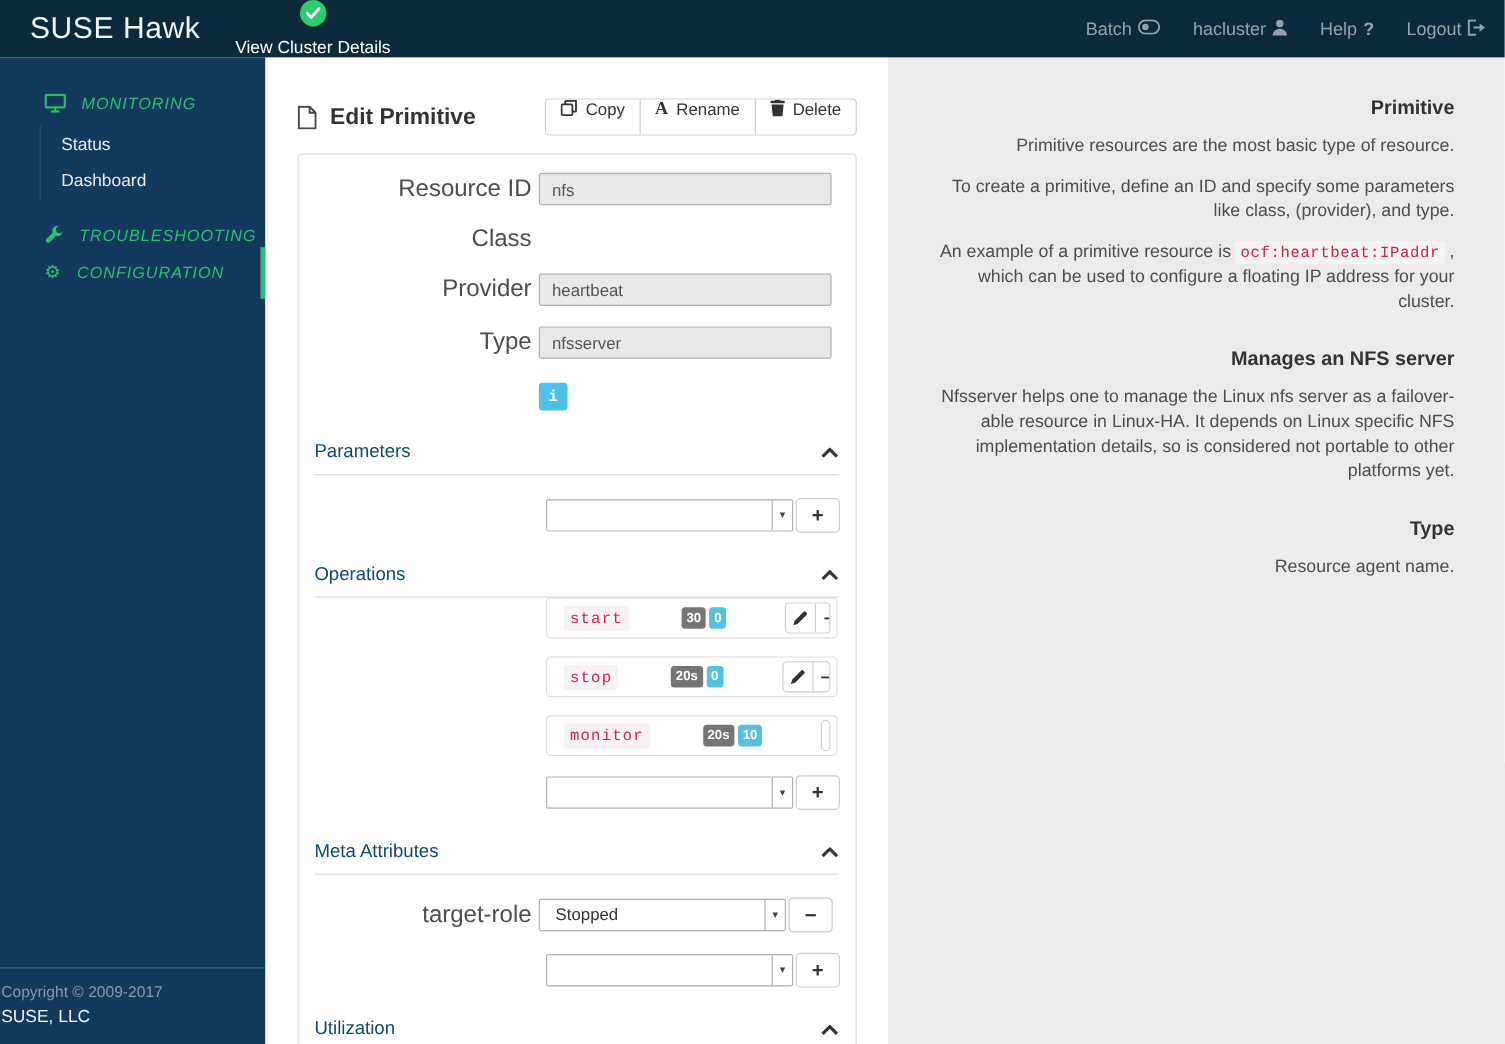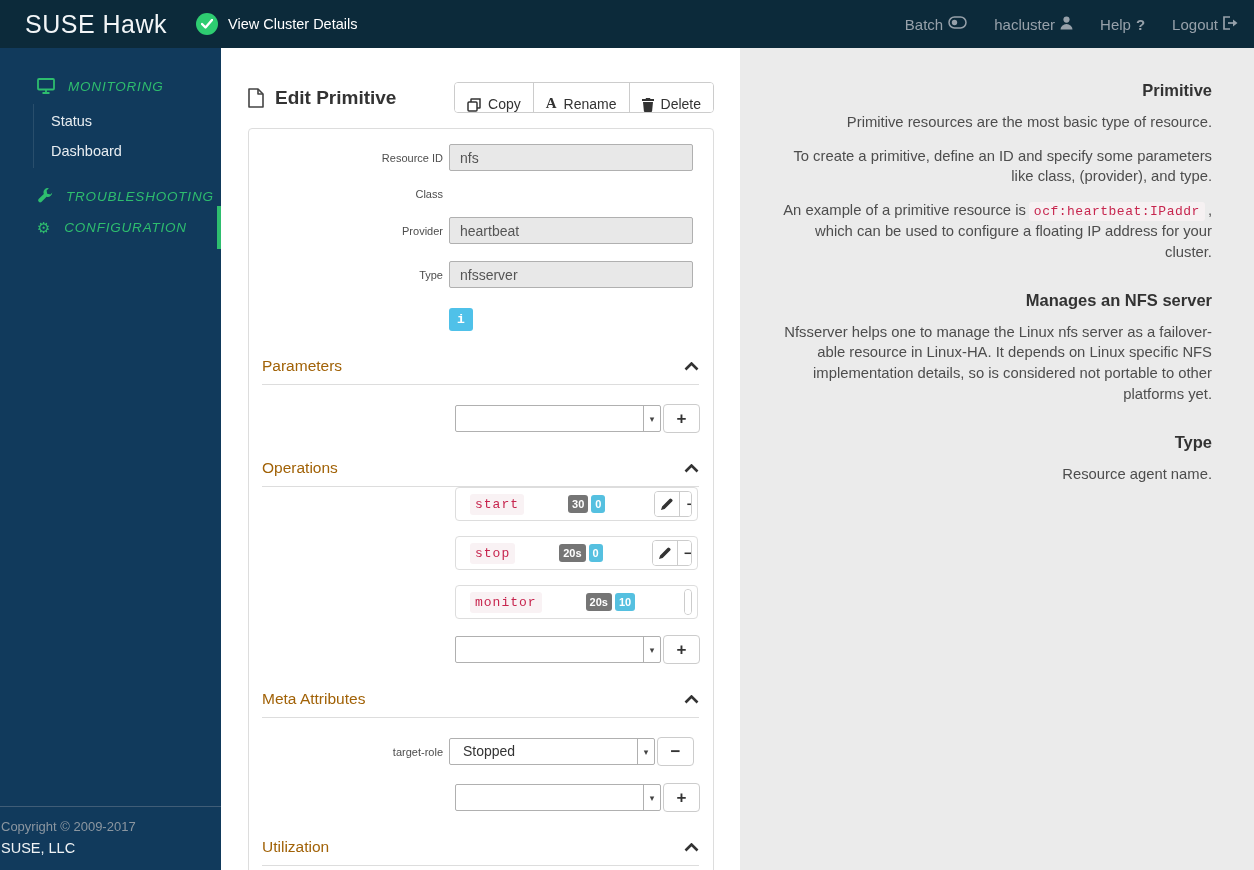--- a/index.html
+++ b/index.html
@@ -8,21 +8,21 @@
     --code_red:#c7254e; --code_bg:#f9f2f4; --apply_green:#21ba66; --panel_gray:#ebebeb;
   }
   *{box-sizing:border-box;}
   html,body{margin:0;padding:0;}
   body{width:1254px;height:870px;overflow:hidden;background:#fff;
        font-family:"Liberation Sans","DejaVu Sans",sans-serif;color:#333;}
 
   
   .topbar{height:48px;background:var(--topbar);display:flex;align-items:center;}
   .brand{width:196px;padding-left:25px;font-size:25px;color:#f2f5f7;letter-spacing:.5px;white-space:nowrap;}
-  .cluster-status{display:flex;align-items:center;gap:10px;color:#fff;font-size:14.5px;}
+  .cluster-status{display:flex;align-items:center;gap:10px;color:#fff;font-size:14.5px;flex-direction:column;}
   .check-circle{width:22px;height:22px;border-radius:50%;background:var(--check_green);
                 display:flex;align-items:center;justify-content:center;flex:none;}
   .topbar-right{margin-left:auto;display:flex;align-items:center;gap:27px;padding-right:16px;
                 color:#97a1aa;font-size:15px;}
   .tb-item{display:flex;align-items:flex-start;gap:5px;cursor:pointer;}
   .tb-item svg{display:block;}
   .q-glyph{font-weight:bold;font-size:15px;}
 
   
   .layout{display:flex;height:822px;}
@@ -41,38 +41,38 @@
   .sidebar-footer{position:absolute;left:0;right:0;bottom:0;
                   border-top:1px solid rgba(151,161,170,.35);padding:12px 1px 14px;}
   .copyright{color:#8b96a0;font-size:13px;margin-bottom:6px;}
   .company{color:#f0f3f5;font-size:14.5px;}
 
   
   .main{width:519px;flex:none;background:#fff;padding:0 26px 0 27px;}
   .page-header{margin-top:34px;display:flex;align-items:center;height:31px;}
   .page-title{display:flex;align-items:center;gap:11px;font-size:19px;font-weight:bold;color:#333;}
   .toolbar{margin-left:auto;display:flex;border:1px solid #ccc;border-radius:4px;overflow:hidden;background:#fff;}
-  .toolbar button{display:flex;align-items:flex-end;gap:7px;padding:0 12px;height:29px;background:#fff;
+  .toolbar button{display:flex;align-items:flex-start;gap:7px;padding:0 12px;height:29px;background:#fff;
                   border:none;border-left:1px solid #ccc;font-size:14px;color:#333;cursor:pointer;
                   font-family:inherit;}
   .toolbar button:first-child{border-left:none;}
   .rename-glyph{font-family:"Liberation Serif","DejaVu Serif",serif;font-weight:bold;font-size:15px;}
 
   .form-panel{margin-top:15px;border:1px solid #ddd;border-radius:4px;height:780px;padding-top:15px;}
 
   .frow{display:flex;align-items:center;margin-bottom:17px;}
-  .frow .lbl{width:200px;text-align:right;padding-right:6px;font-size:11px;color:#4d4d4d;flex:none;}
+  .frow .lbl{width:200px;text-align:right;padding-right:6px;font-size:20px;color:#4d4d4d;flex:none;}
   .tinput{width:244px;height:27px;border:1px solid #b0b0b0;border-radius:2px;background:#e8e8e8;
           color:#555;font-size:14px;padding:0 10px;font-family:inherit;}
   .info-btn{width:24px;height:23px;background:var(--info_blue);color:#fff;border:none;border-radius:3px;
             font-family:"Liberation Mono","DejaVu Sans Mono",monospace;font-size:13px;font-weight:bold;
             cursor:pointer;margin-top:3px;}
 
   .section-h{margin:26px 14px 0 13px;padding-bottom:9px;border-bottom:1px solid #ddd;
-             display:flex;align-items:center;justify-content:space-between;font-size:15.5px;color:#a16207;}
+             display:flex;align-items:center;justify-content:space-between;font-size:15.5px;color:#0c4a6e;}
   .section-h .chev{cursor:pointer;display:flex;}
 
   .ctl-row{display:flex;align-items:center;margin:19px 0 17px 206px;}
   .sel{width:206px;height:27px;border:1px solid #b0b0b0;border-radius:2px;background:#fff;
        display:flex;cursor:pointer;}
   .sel .val{flex:1;padding:4px 0 0 13px;font-size:14px;color:#333;overflow:hidden;white-space:nowrap;}
   .sel .caret{width:17px;border-left:1px solid #b0b0b0;display:flex;align-items:center;
               justify-content:center;color:#444;font-size:9px;flex:none;}
   .sq-btn{width:37px;height:29px;border:1px solid #ccc;border-radius:4px;background:#fff;font-size:17px;
           font-weight:bold;color:#333;margin-left:2px;display:flex;align-items:center;

